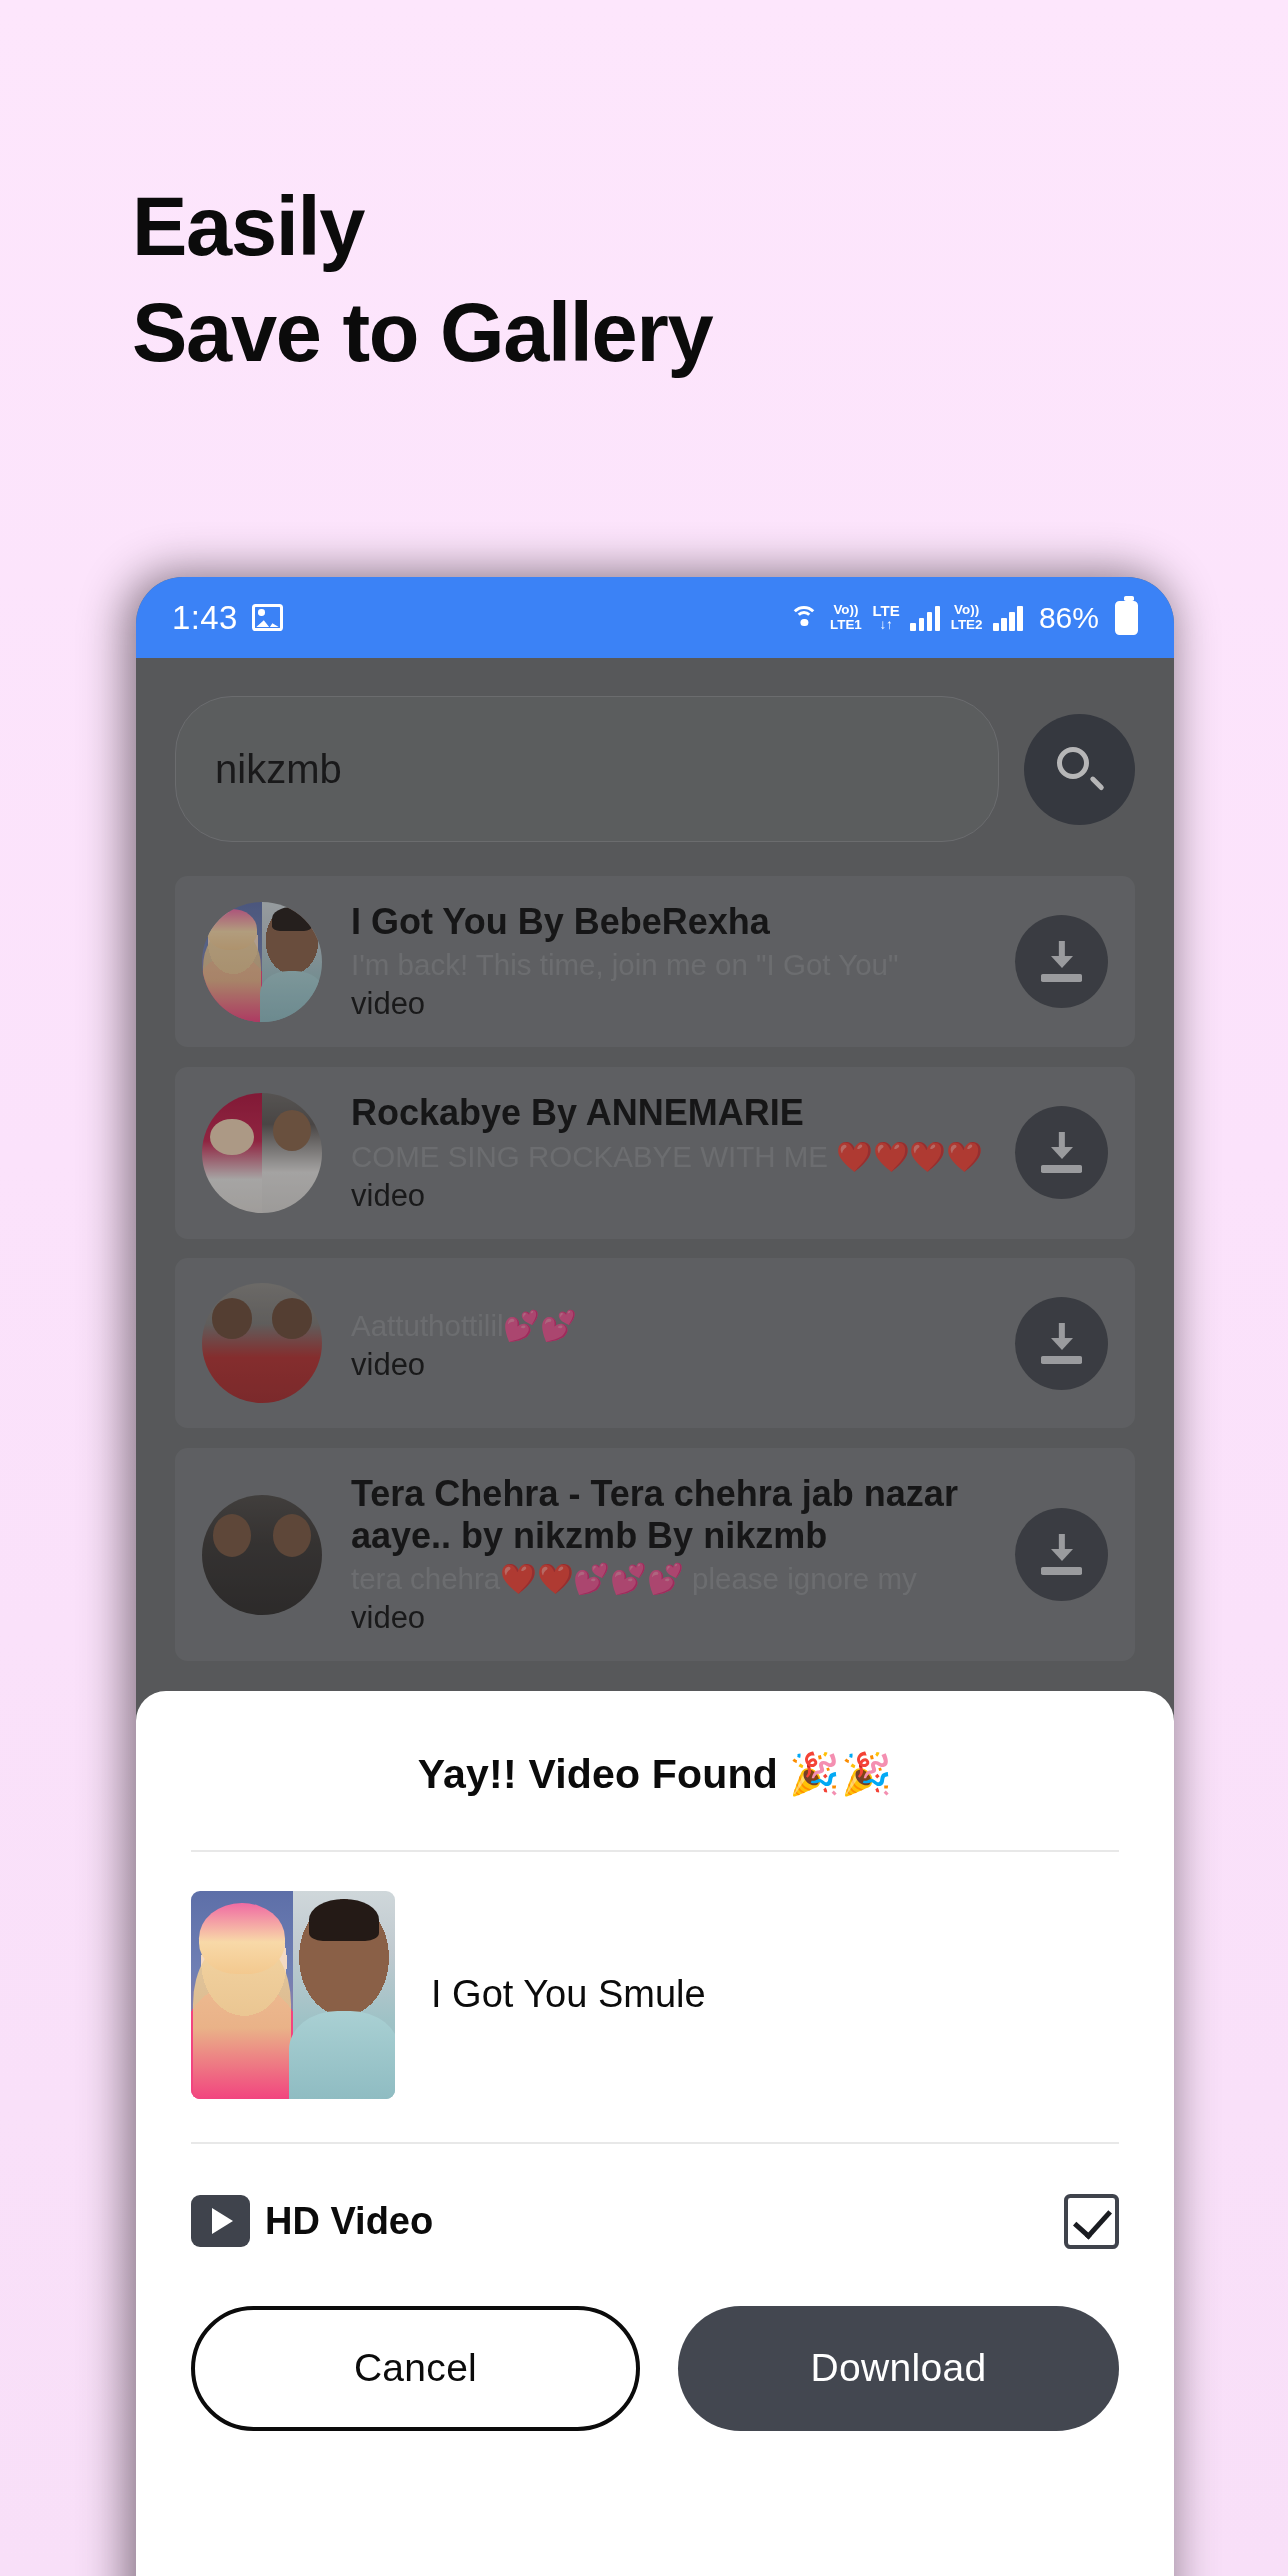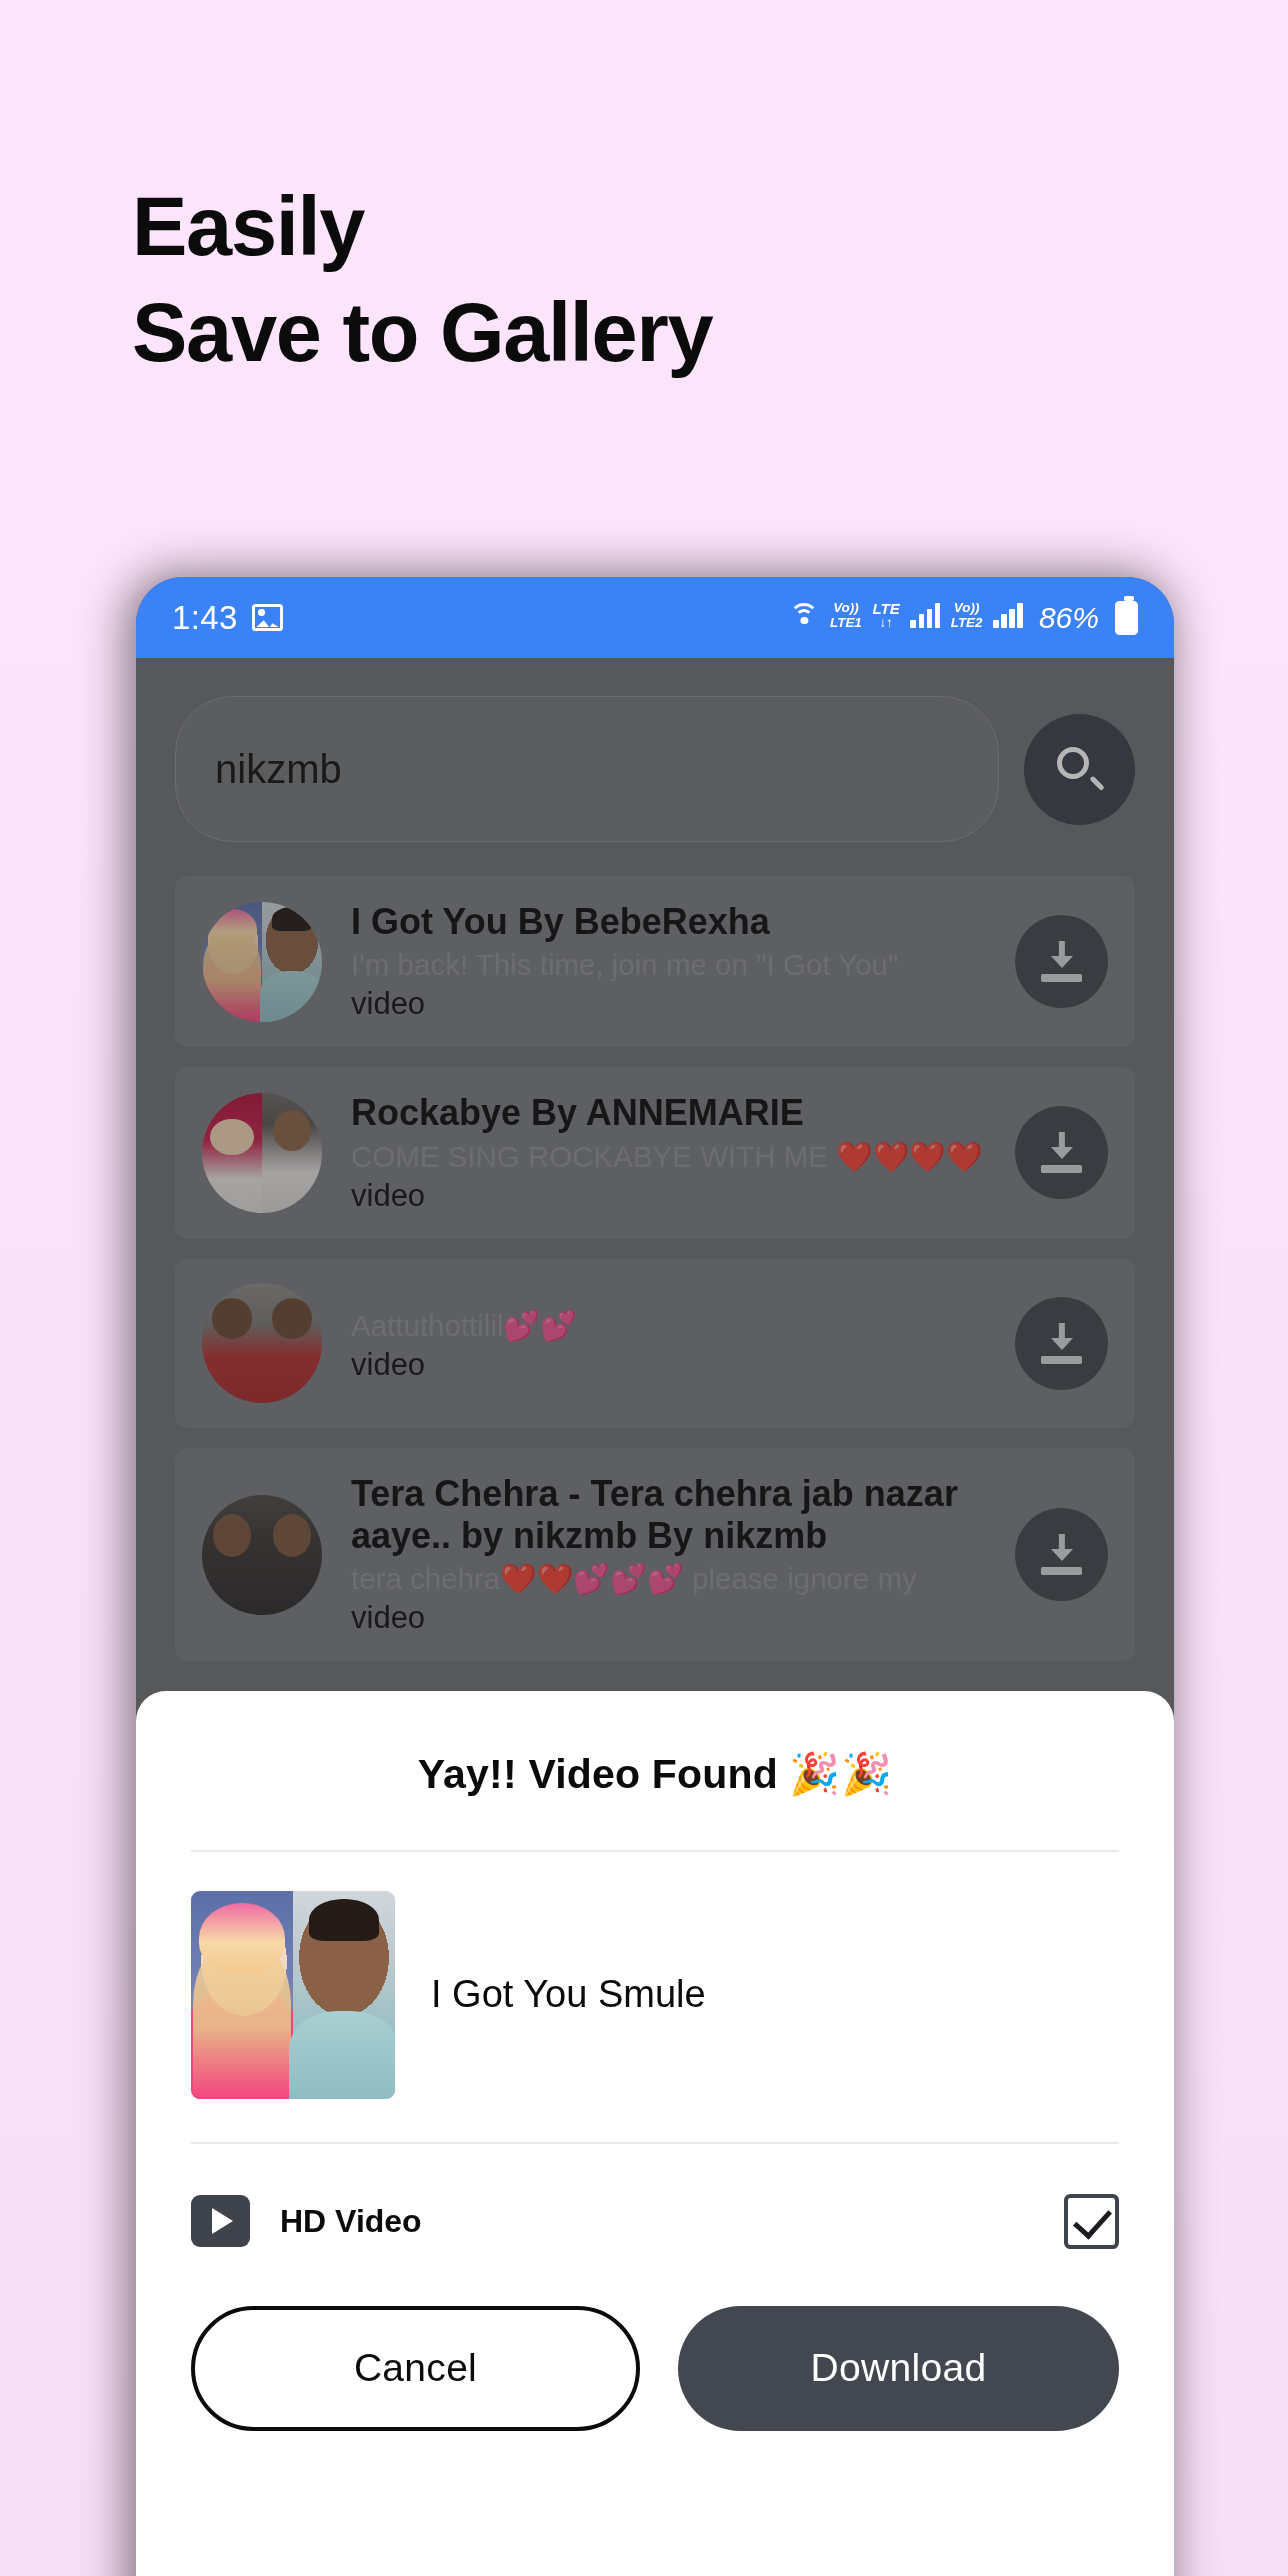--- a/index.html
+++ b/index.html
@@ -49,21 +49,21 @@
   
   .statusbar {
     height:81px;
     background:#3b82f6;
     display:flex; align-items:center;
     padding:0 36px;
     color:#fff;
   }
   .sb-left { display:flex; align-items:center; gap:14.3px; }
   .sb-time { font-size:33px; font-weight:500; letter-spacing:0.4px; }
-  .sb-right { margin-left:auto; display:flex; gap:10.7px;font-style:italic; }
+  .sb-right { margin-left:auto; display:flex; align-items:center; gap:10.7px; }
   .gallery-ic { width:31px; height:27px; position:relative; }
   .gallery-ic .fr {
     position:absolute; inset:0;
     border:3.6px solid #fff; border-radius:3.6px;
   }
   .gallery-ic .hill {
     position:absolute; left:3.6px; right:3.6px; bottom:3.6px; height:9.8px;
     background:#fff;
     clip-path:polygon(0 100%,34% 26%,58% 100%,70% 58%,100% 100%);
   }
@@ -236,22 +236,22 @@
     flex:0 0 auto;
   }
   .hd-ic .tri {
     width:0;height:0;
     border-top:13.4px solid transparent;
     border-bottom:13.4px solid transparent;
     border-left:21.5px solid #fff;
     margin-left:4.5px;
   }
   .opt-label {
-    font-size:32px; font-weight:700; color:#0b0b0b;
-    margin-left:30px;
+    font-size:38px; font-weight:700; color:#0b0b0b;
+    margin-left:15px;
   }
   .checkbox {
     margin-left:auto;
     width:55px; height:55px;
     border:4.5px solid #3f434c; border-radius:6.3px;
     position:relative; background:#fff;
   }
   .checkbox::after {
     content:""; position:absolute;
     left:14.3px; top:4.5px; width:16px; height:30px;

